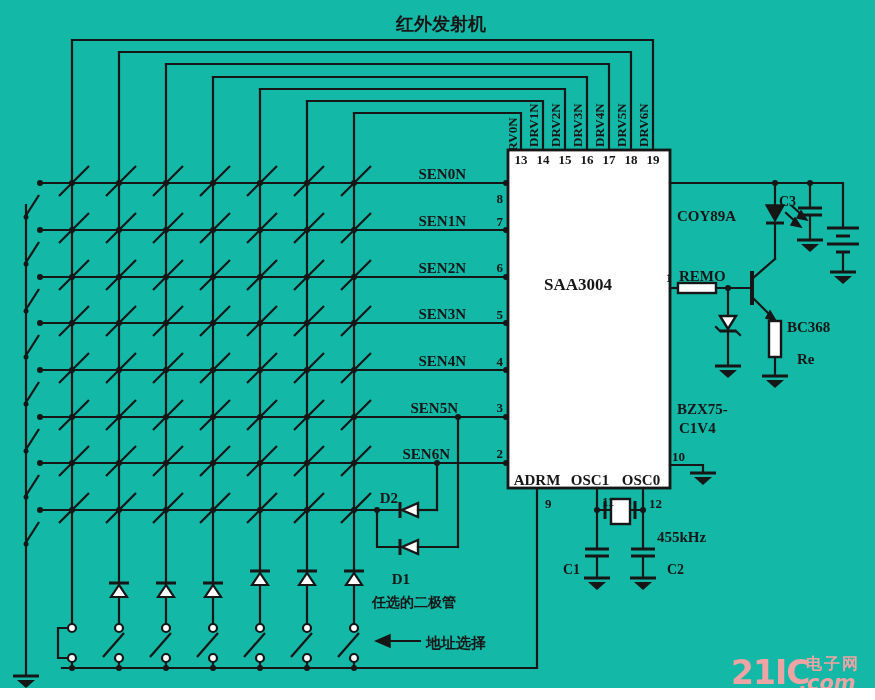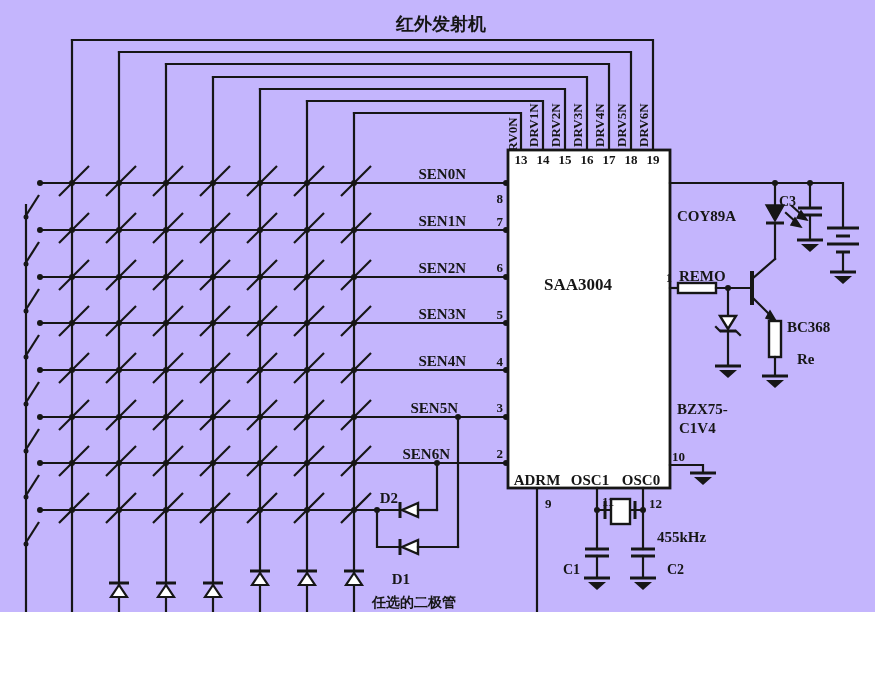--- a/index.html
+++ b/index.html
@@ -1,16 +1,16 @@
 <!DOCTYPE html>
 <html><head>
 <meta charset="utf-8">
 <style>
   html,body{margin:0;padding:0;background:#ffffff;}
-  #stage{width:875px;height:612px;position:relative;background:#c4b5fd;}
+  #stage{width:875px;height:688px;position:relative;background:#14b8a6;}
   svg{display:block;}
   .w{stroke:#161616;stroke-width:2.2;fill:none;stroke-linecap:square;}
   .wt{stroke:#161616;stroke-width:3;fill:none;stroke-linecap:butt;}
   .box{stroke:#161616;stroke-width:2.8;fill:#ffffff;}
   .sym{stroke:#161616;stroke-width:2.4;fill:#ffffff;}
   .symf{stroke:#161616;stroke-width:1.5;fill:#161616;}
   .lbl{font-family:"Liberation Serif","DejaVu Serif","DejaVu Sans",serif;
        font-weight:bold;fill:#161616;}
   .cn{font-family:"DejaVu Sans","Liberation Sans",sans-serif;font-weight:bold;fill:#161616;}
   .wm{font-family:"DejaVu Sans","Liberation Sans",sans-serif;font-weight:bold;}

